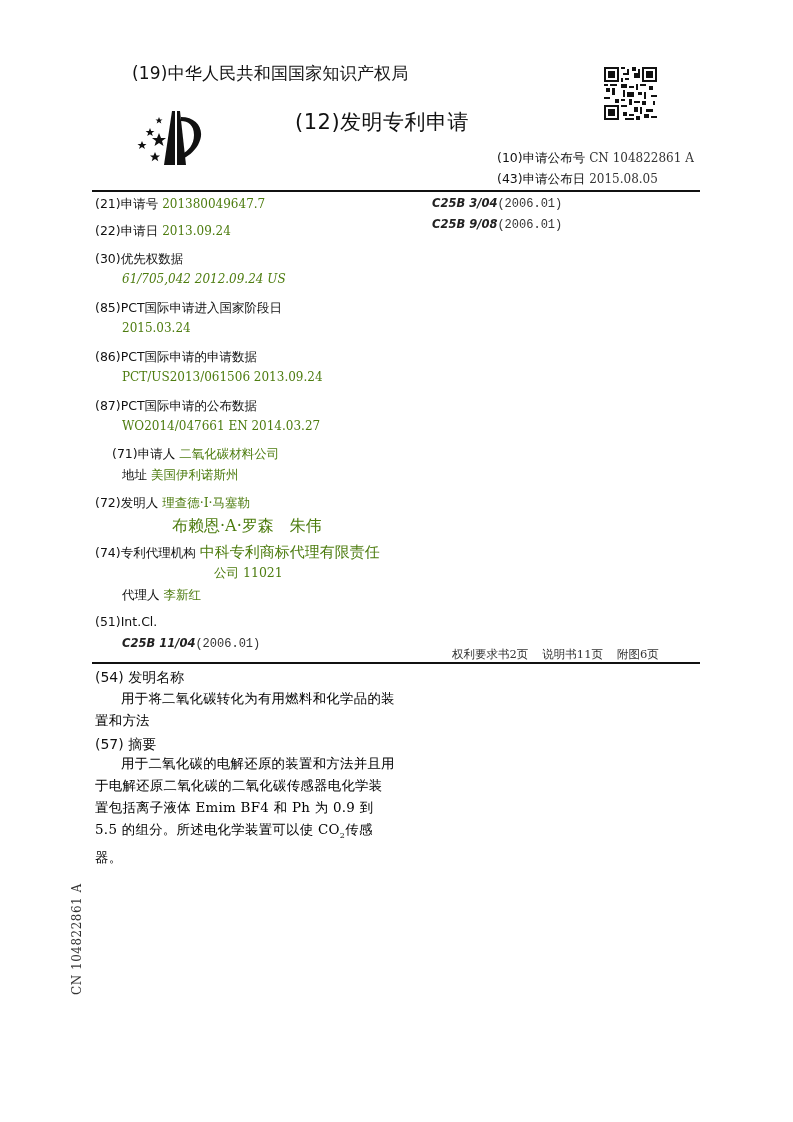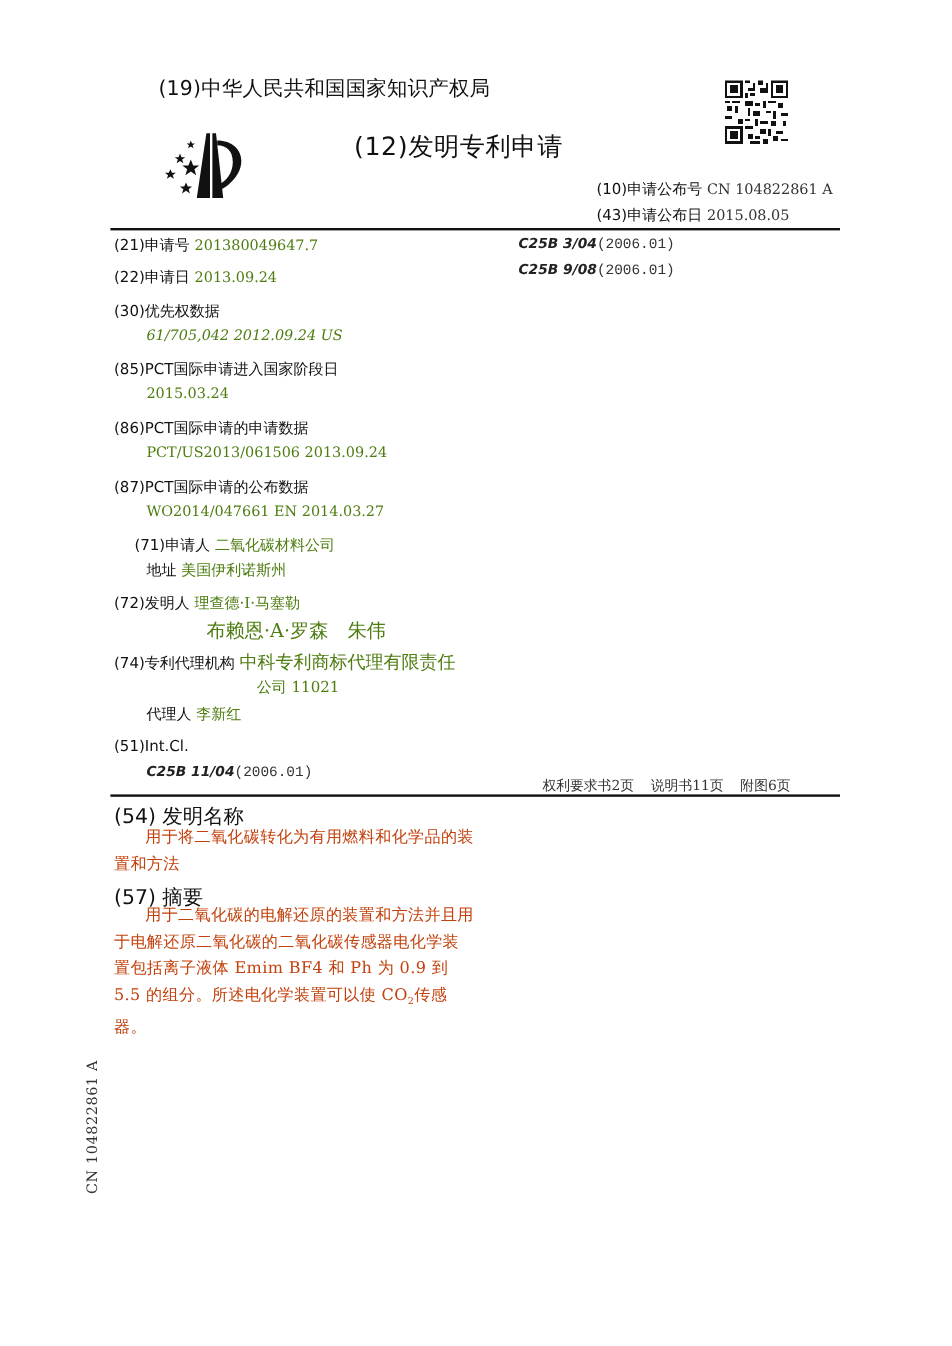--- a/index.html
+++ b/index.html
@@ -16,22 +16,22 @@
   .lbl { font-weight: bold; font-family: "DejaVu Sans", sans-serif; }
   .val { font-family: "DejaVu Serif", serif; font-size: 12px; color: #333; }
   .rule { position: absolute; left: 92px; width: 608px; height: 2px; background: #111; }
   .field { font-size: 12.5px; }
   .sub { font-family: "DejaVu Serif", serif; font-size: 12px; color: #4d7c0f; }
   .ipc { font-size: 12px; }
   .ipc i { font-family: "DejaVu Sans", sans-serif; font-weight: bold; font-style: italic; font-size: 11.5px; color: #222; }
   .ipc span.y { font-family: Liberation Mono, monospace; color: #333; }
   .pages { left: 452px; top: 647px; font-family: "DejaVu Serif", serif; font-size: 11.5px; color: #333; word-spacing: 0; }
   .pages span { margin-right: 14px; }
-  .sec-title { font-size: 17px; font-weight: bold; }
-  .para { font-family: "DejaVu Serif", serif; font-size: 13.4px; color: #c2410c; line-height: 22px; width: 300px; white-space: normal; letter-spacing: 0.3px; }
+  .sec-title { font-size: 14px; font-weight: bold; }
+  .para { font-family: "DejaVu Serif", serif; font-size: 13.4px; color: #000000; line-height: 22px; width: 300px; white-space: normal; letter-spacing: 0.3px; }
   .vert { left: 70px; top: 995px; transform: rotate(-90deg); transform-origin: left top; font-family: "DejaVu Serif", serif; font-size: 12px; color: #333; letter-spacing: 0.5px; }
 </style>
 </head>
 <body>
 
 <div class="abs head19">(19)中华人民共和国国家知识产权局</div>
 
 <div class="abs logo">
   <svg width="76" height="62" viewBox="0 0 76 62">
 

